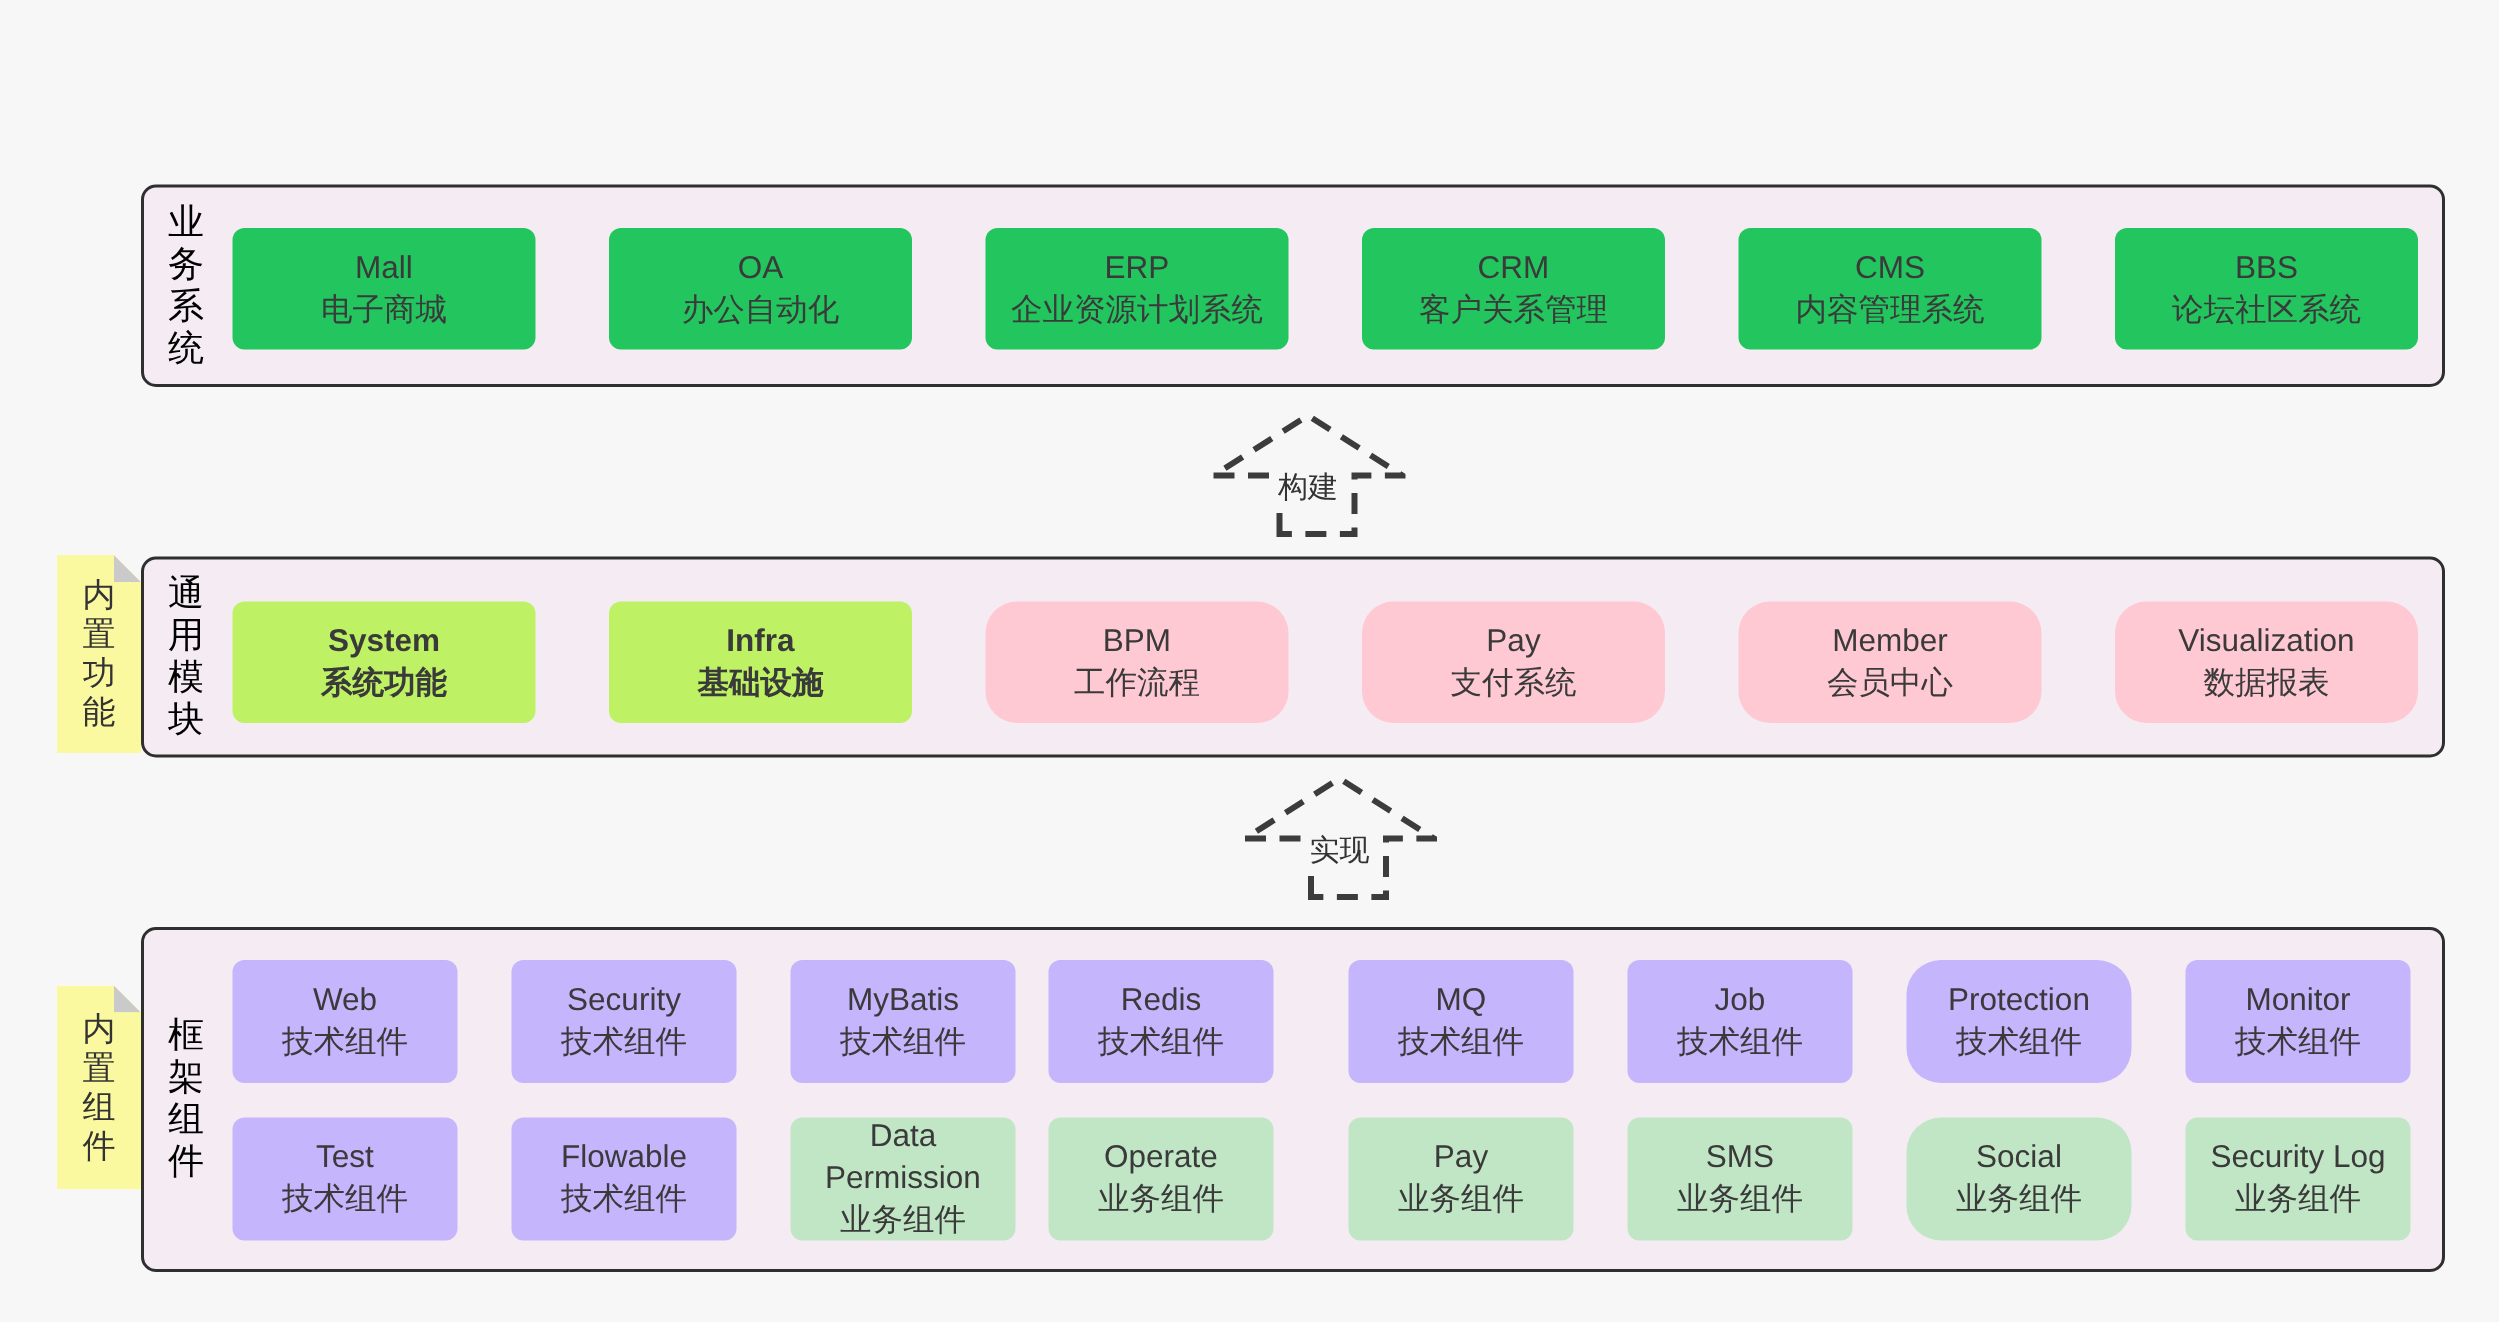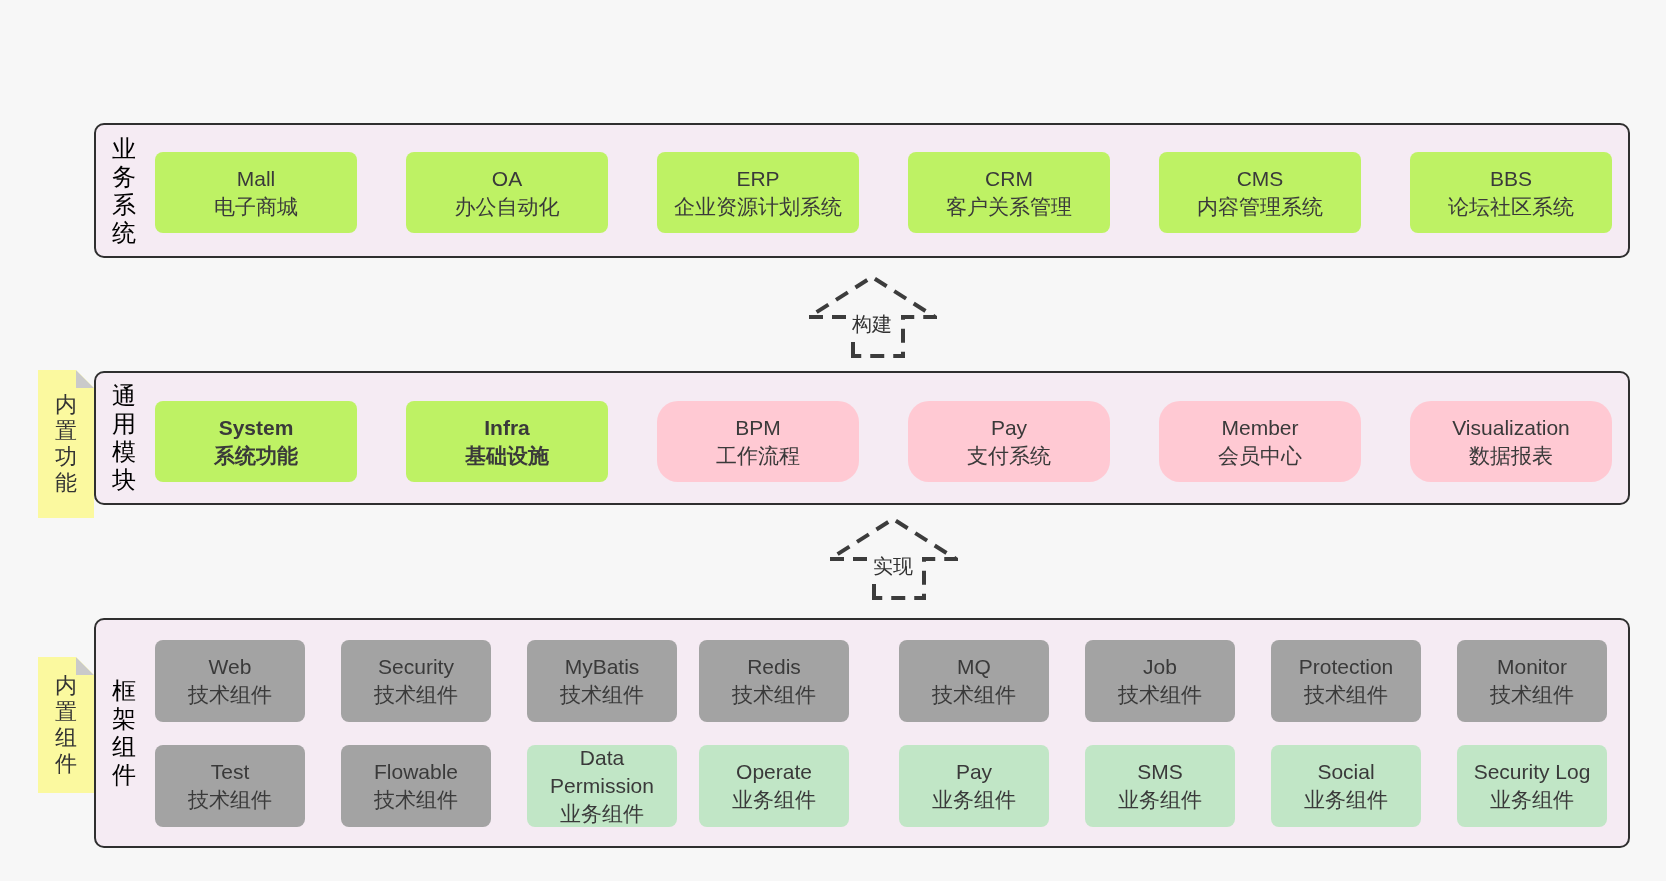--- a/index.html
+++ b/index.html
@@ -31,36 +31,36 @@
     text-align:center;box-sizing:border-box;padding:2px 4px;
   }
   .box div{font-size:21px;line-height:28px;}
   .row6 .box{width:202px;height:81px;}
   .row8 .box{width:150px;height:82px;}
   .r1{top:27px;} .r2{top:28px;}
   .c0{left:59px;}  .c1{left:310px;} .c2{left:561px;}
   .c3{left:812px;} .c4{left:1063px;}.c5{left:1314px;}
   .t1{top:20px;} .t2{top:125px;}
   .d0{left:59px;}  .d1{left:245px;} .d2{left:431px;} .d3{left:603px;}
-  .d4{left:803px;} .d5{left:989px;} .d6{left:1175px;}.d7{left:1361px;}
-  .blue{background:#bef264;}
+  .d4{left:803px;} .d5{left:989px;} .d6{left:1175px;border-radius:23px;}.d7{left:1361px;}
+  .blue{background:#22c55e;}
   .red{background:#bef264;font-weight:bold;}
   .pink{background:#ffc9d3;border-radius:21px;}
-  .green{background:#a3a3a3;}
+  .green{background:#c4b5fd;}
   .lightgreen{background:#c1e6c6;}
   .sticky{
     position:absolute;left:38px;width:56px;background:#fbf99f;z-index:1;
     clip-path:polygon(0 0, calc(100% - 18px) 0, 100% 18px, 100% 100%, 0 100%);
     display:flex;align-items:center;justify-content:center;
   }
   .sticky::after{
     content:"";position:absolute;top:0;right:0;width:18px;height:18px;
     background:#cacaca;clip-path:polygon(0 0, 100% 100%, 0 100%);
   }
-  .sticky-modules{top:370px;height:148px;}
+  .sticky-modules{top:370px;height:132px;}
   .sticky-components{top:657px;height:136px;}
   .sticky span{
     display:block;width:24px;word-break:break-all;
     font-size:22px;line-height:26px;text-align:center;color:#333;
   }
   .arrow{position:absolute;width:130px;height:85px;z-index:1;}
   .arrow-build{left:807px;top:274px;}
   .arrow-implement{left:828px;top:516px;}
   .arrow svg{position:absolute;left:0;top:0;}
   .arrow-label{

